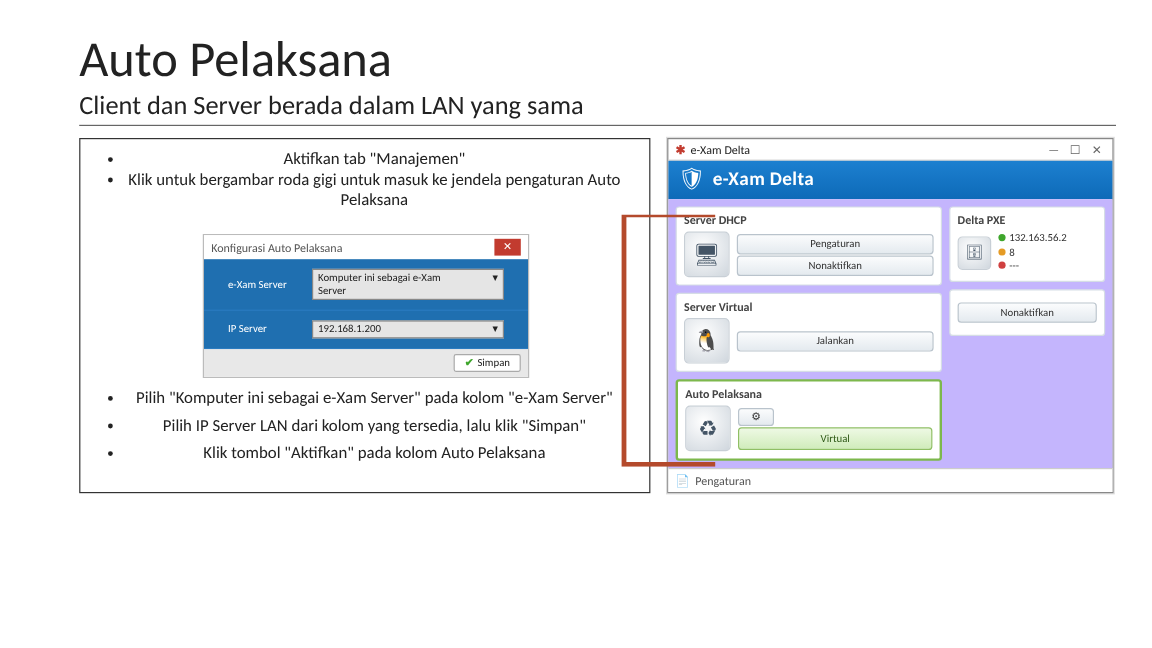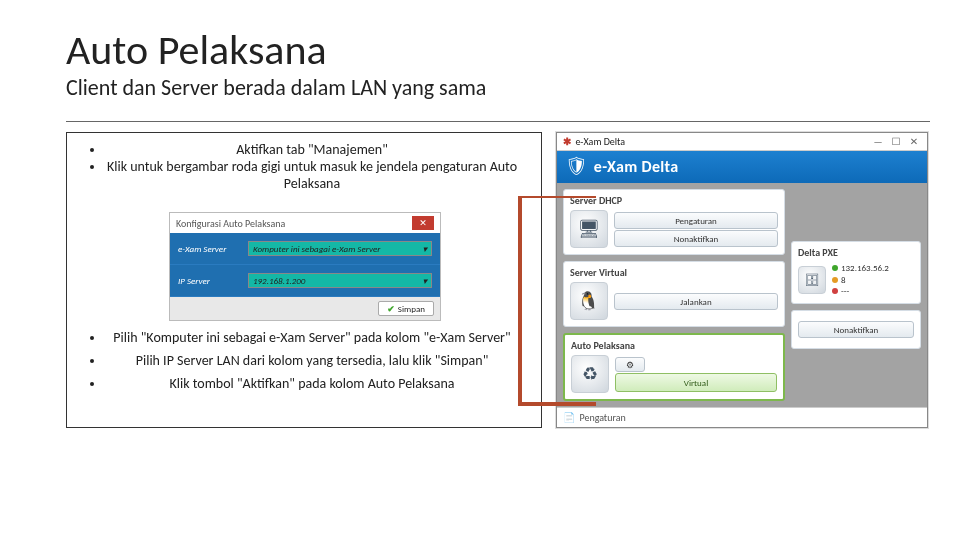--- a/index.html
+++ b/index.html
@@ -15,21 +15,21 @@
   .title {
     font-size: 42px;
     font-weight: 400;
     line-height: 1.05;
     margin: 0 0 2px 0;
   }
   .subtitle {
     font-size: 22px;
     font-weight: 400;
     border-bottom: 1px solid #666;
-    padding-bottom: 20px;
+    padding-bottom: 3px;
     margin-bottom: 10px;
   }
   .layout {
     display: flex;
     gap: 14px;
   }
   .left-col {
     width: 452px;
     border: 1px solid #333;
     padding: 8px 10px 8px 12px;
@@ -64,28 +64,27 @@
     width: 22px;
     height: 14px;
     text-align: center;
     font-size: 9px;
     line-height: 14px;
   }
   .cw-body { background: #1f6fb0; padding: 0; }
   .cw-row {
     display: flex;
     align-items: center;
-    padding: 8px 8px;
+    padding: 8px 20px;
     border-bottom: 1px solid #2a7bc0;
     color: #fff;
-    font-style: italic;
   }
   .cw-label { width: 70px; font-size: 9px; }
   .cw-select {
-    background: #14b8a6;
+    background: #e5e5e5;
     color: #222;
     flex: 1;
     padding: 1px 4px;
     font-size: 9px;
     border: 1px solid #888;
     display: flex;
     justify-content: space-between;
     gap: 28px;
   }
   .cw-footer {
@@ -136,25 +135,24 @@
   .aw-header {
     background: linear-gradient(#1d80d0, #0d6ab8);
     color: #fff;
     padding: 4px 8px 6px 8px;
     display: flex;
     align-items: center;
     gap: 6px;
   }
   .aw-header .brand { font-size: 16px; font-weight: 600; letter-spacing: .3px; }
   .aw-content {
-    background: #a3a3a3;
+    background: #c4b5fd;
     padding: 6px;
     display: flex;
     gap: 6px;
-    align-items: center;
   }
   .col-l { flex: 0 0 222px; display: flex; flex-direction: column; gap: 6px; }
   .col-r { flex: 1; display: flex; flex-direction: column; gap: 6px; }
   .panel {
     background: #fff;
     border: 1px solid #d5dde5;
     border-radius: 3px;
     padding: 4px 6px 6px 6px;
   }
   .panel.green { border: 2px solid #7db84c; }

